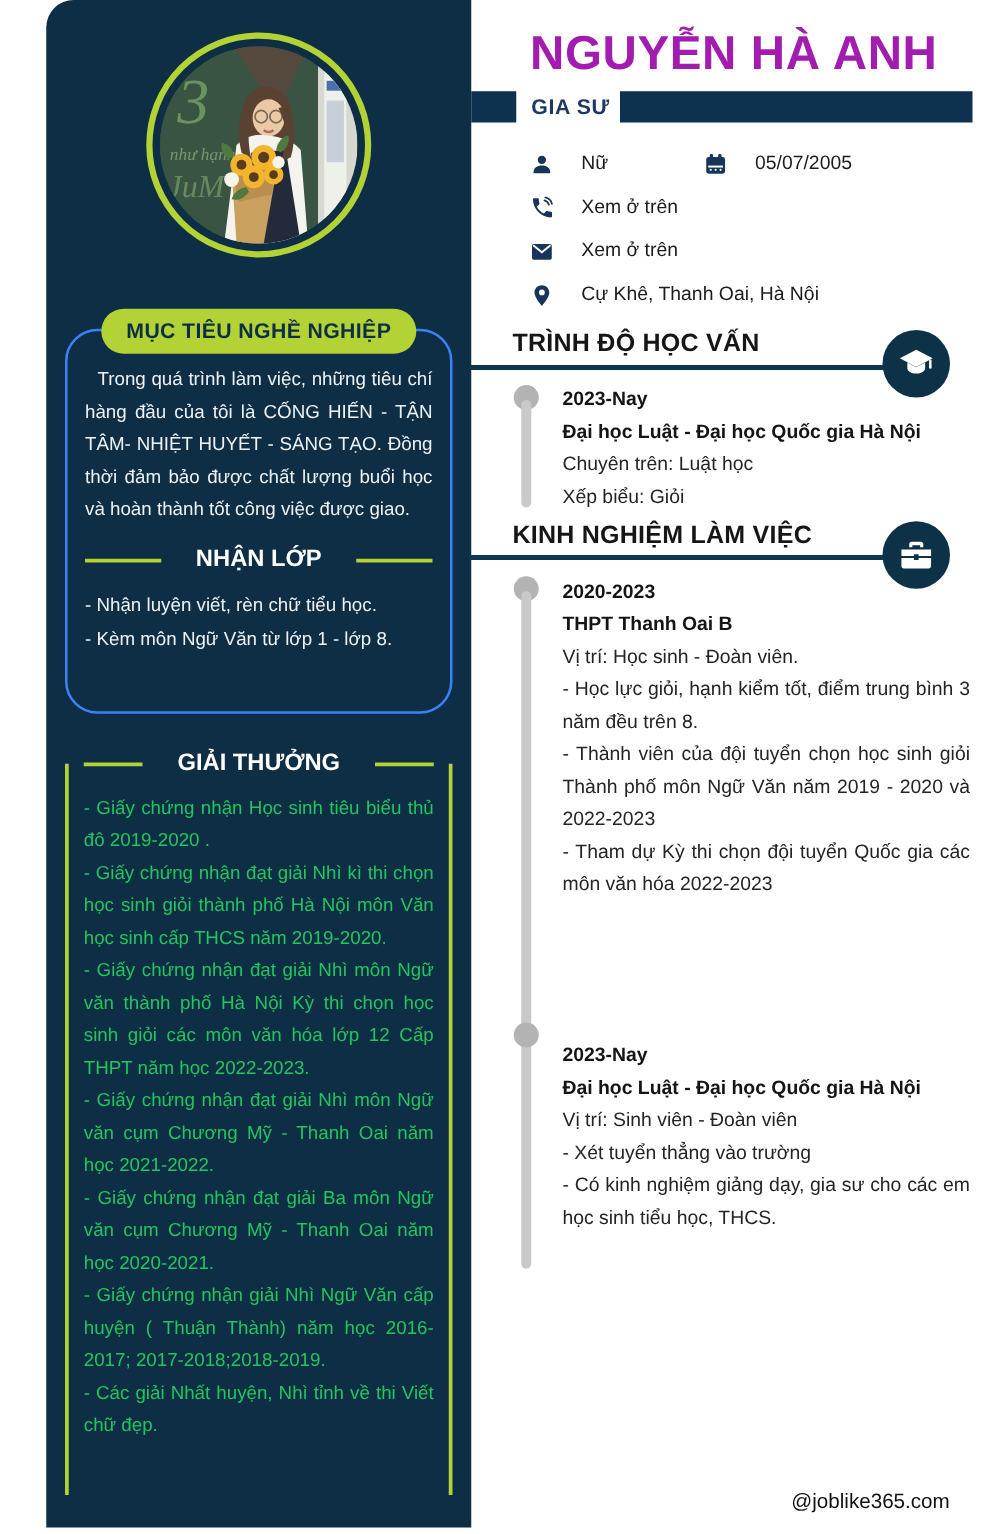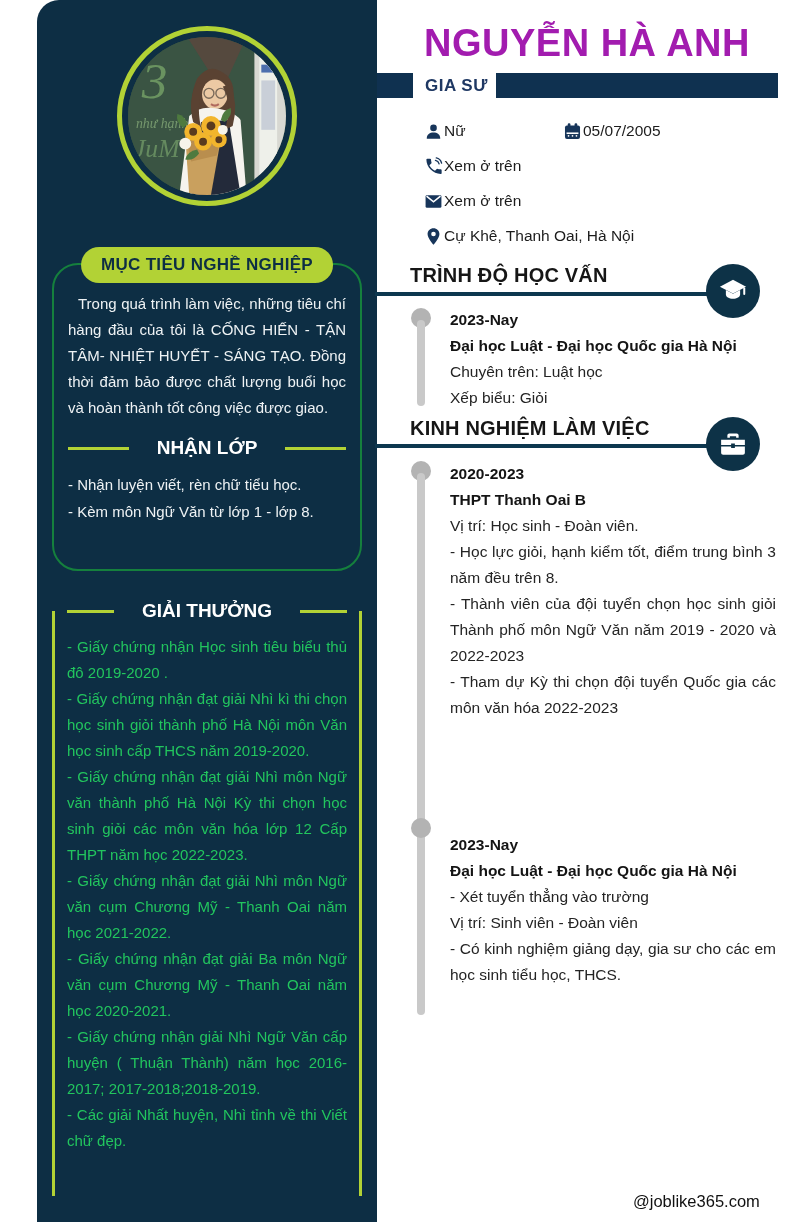--- a/index.html
+++ b/index.html
@@ -10,21 +10,21 @@
   
   .sidebar { position:absolute; left:37px; top:0; width:340px; height:1222px;
              background:#0d2e44; border-radius:22px 0 0 0; }
   .photo-ring { position:absolute; left:50%; top:26px; transform:translateX(-50%);
                 width:180px; height:180px; border:5px solid #b2d235; border-radius:50%;
                 padding:6px; }
   .photo { width:100%; height:100%; border-radius:50%; overflow:hidden; background:#37523f; }
   .photo svg { display:block; width:100%; height:100%; }
 
   .objective-box { position:absolute; left:15px; right:15px; top:263px; height:308px;
-                   border:2px solid #15803d; border-radius:26px; padding:26px 14px 10px 14px; }
+                   border:2px solid #3b82f6; border-radius:26px; padding:26px 14px 10px 14px; }
   .pill { position:absolute; top:-18px; left:50%; transform:translateX(-50%);
           background:#b2d235; color:#0d2e44; font-weight:bold; font-size:17px;
           padding:8px 20px; border-radius:999px; white-space:nowrap; letter-spacing:.3px; }
   .side-par { color:#eef2f4; font-size:15px; line-height:26px; text-align:justify; text-indent:10px; }
 
   .side-subhead { display:flex; align-items:center; gap:28px; margin-top:16px; }
   .side-subhead .rule { flex:1; height:3px; background:#b2d235; }
   .side-subhead .t { color:#ffffff; font-weight:bold; font-size:19px; white-space:nowrap; }
   .class-items { margin-top:12px; color:#eef2f4; font-size:15px; line-height:27px; }
 
@@ -35,21 +35,21 @@
   .awards-body p { margin:0; }
 
   
   .name { position:absolute; left:424px; top:22px; font-size:38px; font-weight:800;
           color:#a21caf; letter-spacing:.5px; white-space:nowrap; }
   .role-block  { position:absolute; left:377px; top:73px; width:36px;  height:25px; background:#0f3150; }
   .role-label  { position:absolute; left:425px; top:73px; height:25px; line-height:25px;
                  color:#1f3863; font-weight:bold; font-size:17px; letter-spacing:.5px; }
   .role-bar    { position:absolute; left:496px; top:73px; width:282px; height:25px; background:#0f3150; }
 
-  .contact-row { position:absolute; display:flex; align-items:center; gap:1px; height:22px; }
+  .contact-row { position:absolute; display:flex; align-items:center; gap:22px; height:22px; }
   .contact-row .txt { font-size:15.5px; color:#1c1c1c; white-space:nowrap; }
   .cicon { width:19px; height:19px; flex:0 0 19px; }
   .cicon svg { display:block; width:100%; height:100%; }
 
   .sec-title { position:absolute; left:410px; font-size:20px; font-weight:800; color:#161616;
                letter-spacing:.2px; white-space:nowrap; }
   .sec-rule  { position:absolute; left:375px; width:332px; height:4px; background:#0d374f; }
   .sec-circle{ position:absolute; left:706px; width:54px; height:54px; border-radius:50%;
                background:#0d3247; display:flex; align-items:center; justify-content:center; }
   .sec-circle svg { width:30px; height:30px; }
@@ -243,20 +243,20 @@
     <p class="b nj">THPT Thanh Oai B</p>
     <p class="nj">Vị trí: Học sinh - Đoàn viên.</p>
     <p>- Học lực giỏi, hạnh kiểm tốt, điểm trung bình 3 năm đều trên 8.</p>
     <p>- Thành viên của đội tuyển chọn học sinh giỏi Thành phố môn Ngữ Văn năm 2019 - 2020 và 2022-2023</p>
     <p>- Tham dự Kỳ thi chọn đội tuyển Quốc gia các môn văn hóa 2022-2023</p>
   </div>
 
   <div class="entry" style="top:832px;">
     <p class="b nj">2023-Nay</p>
     <p class="b nj">Đại học Luật - Đại học Quốc gia Hà Nội</p>
+    <p class="nj">Vị trí: Sinh viên - Đoàn viên</p>
     <p class="nj">- Xét tuyển thẳng vào trường</p>
-    <p class="nj">Vị trí: Sinh viên - Đoàn viên</p>
     <p>- Có kinh nghiệm giảng dạy, gia sư cho các em học sinh tiểu học, THCS.</p>
   </div>
 
   <div class="footer">@joblike365.com</div>
 
 </div>
 
 </body></html>

